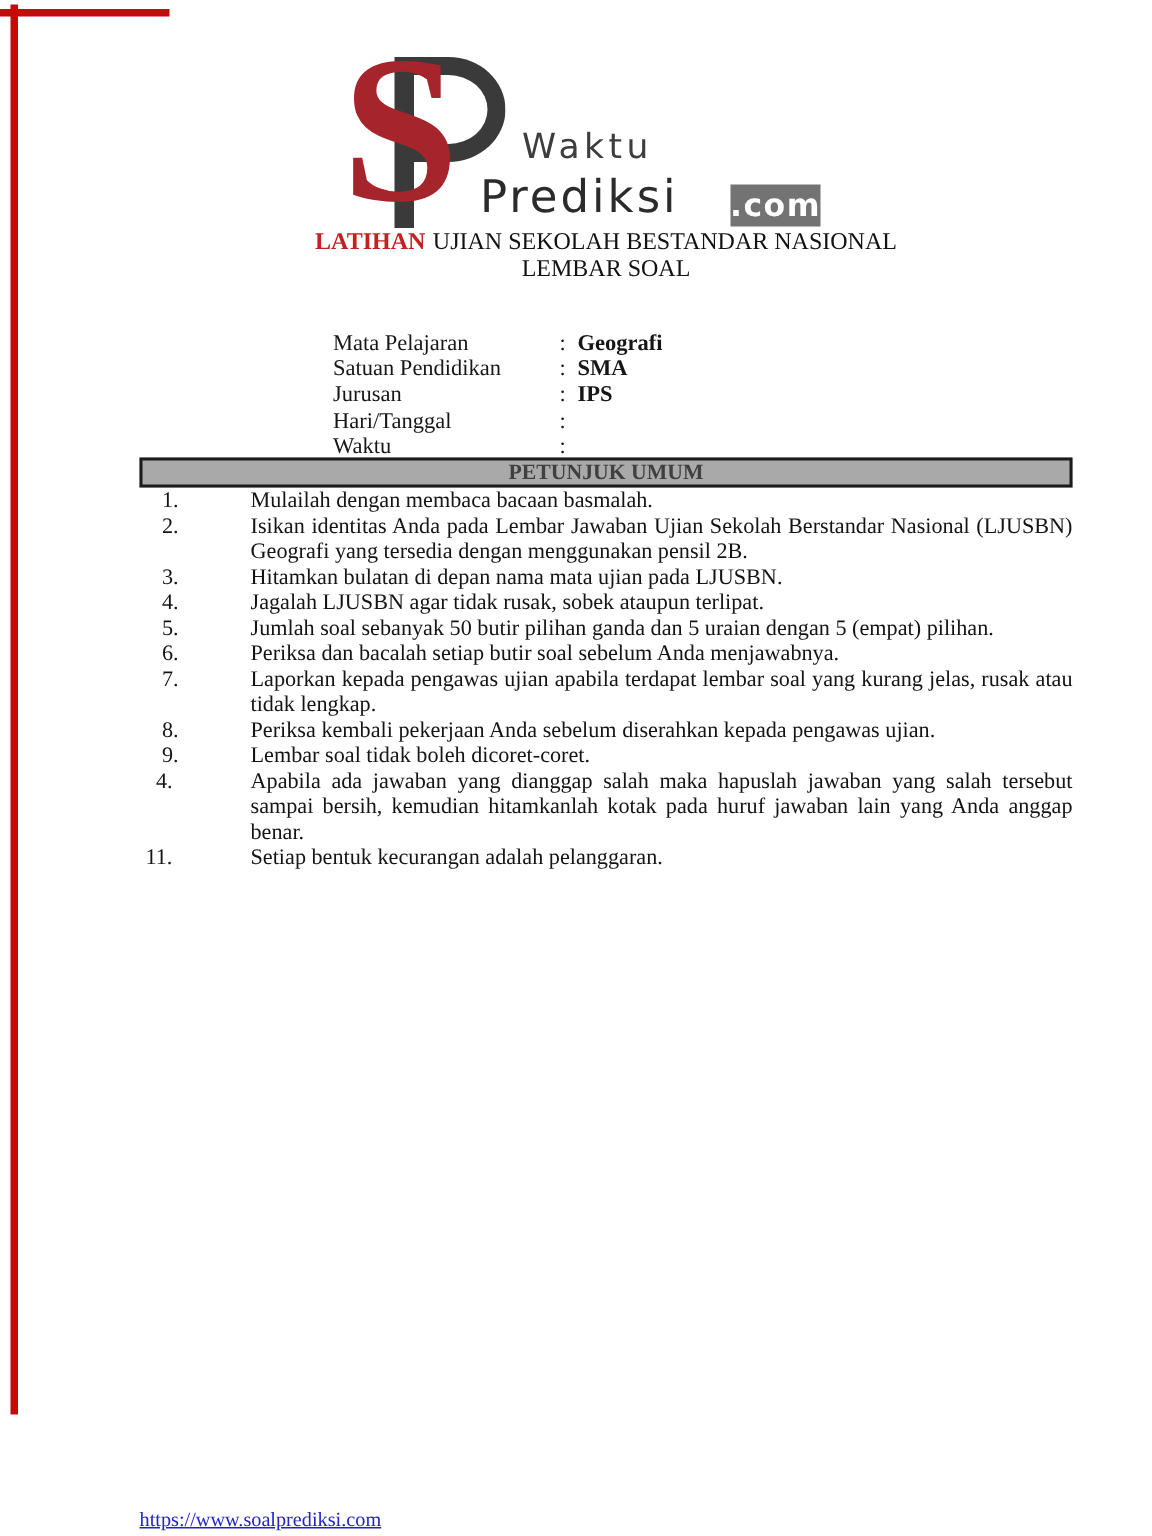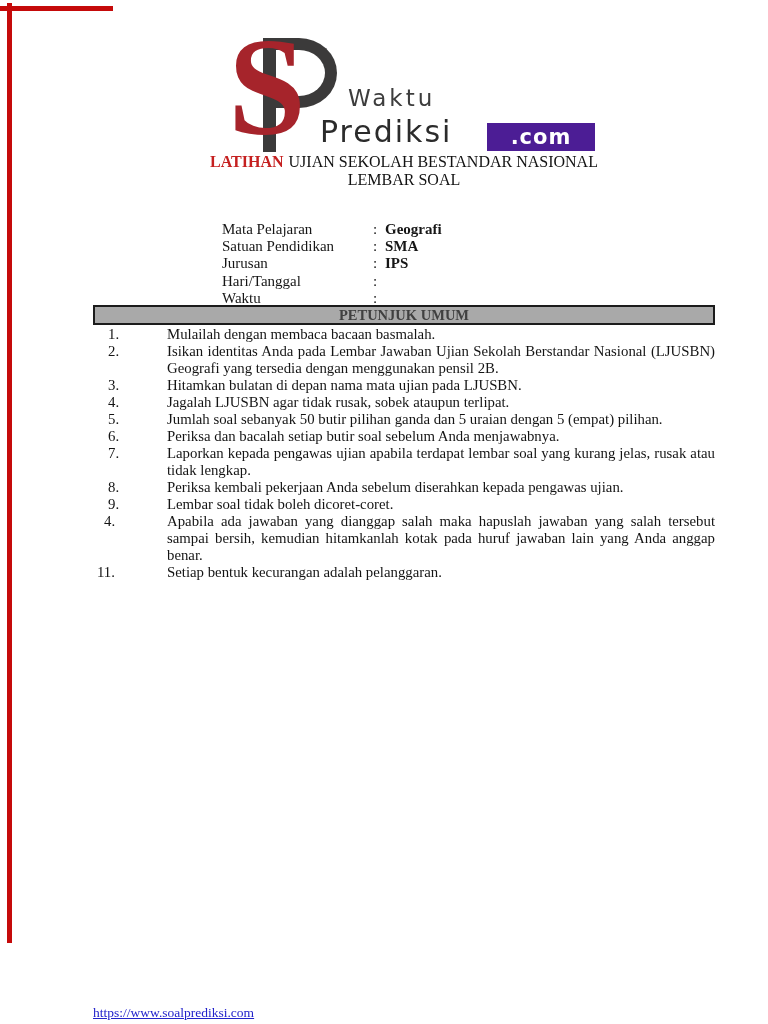--- a/index.html
+++ b/index.html
@@ -16,21 +16,21 @@
   .p-stem{position:absolute;left:33px;top:8px;width:13px;height:114px;background:#3b3a3a;}
   .p-bowl{position:absolute;left:44px;top:8px;width:63px;height:70px;box-sizing:border-box;
           border:12px solid #3b3a3a;border-left:none;
           border-radius:0 38px 38px 0 / 0 35px 35px 0;}
   .s-glyph{position:absolute;left:-2px;top:-13px;font-family:"Liberation Serif",serif;
            font-weight:bold;font-size:140px;line-height:1;color:#a6242b;}
   .logo-soal{position:absolute;left:118px;top:55px;font-family:"DejaVu Sans","Liberation Sans",sans-serif;
              font-size:23px;color:#3d3d3d;letter-spacing:3px;}
   .logo-prediksi{position:absolute;left:90px;top:84px;font-family:"DejaVu Sans","Liberation Sans",sans-serif;
              font-size:30px;color:#2b2b2b;letter-spacing:2px;}
-  .logo-combox{position:absolute;left:257px;top:93px;width:108px;height:28px;background:#4c1d95;
+  .logo-combox{position:absolute;left:257px;top:93px;width:60px;height:28px;background:#737373;
              color:#ffffff;font-family:"DejaVu Sans","Liberation Sans",sans-serif;font-weight:bold;
              font-size:21px;letter-spacing:1px;display:flex;align-items:center;justify-content:center;}
 
   
   .title-block{position:absolute;left:93px;top:153px;width:622px;text-align:center;
                font-size:16px;line-height:18px;color:#121212;}
   .title-accent{color:#c52020;font-weight:bold;margin-right:5px;}
 
   
   .meta{position:absolute;left:222px;top:221px;font-size:15px;line-height:17.2px;}

